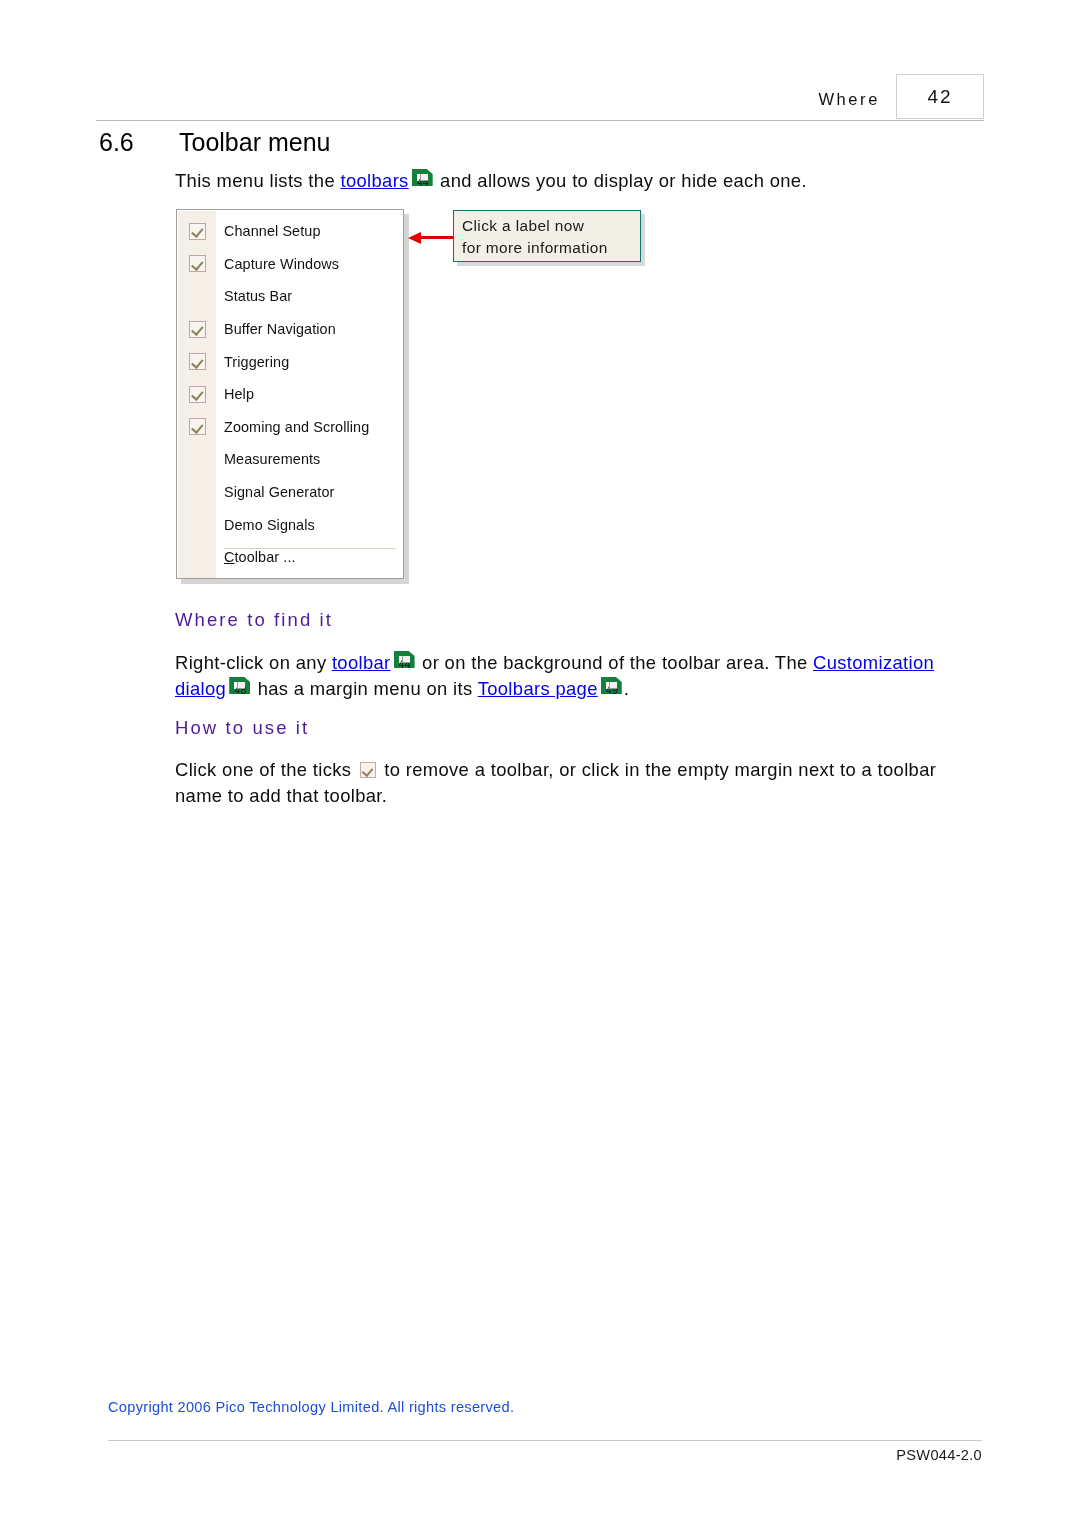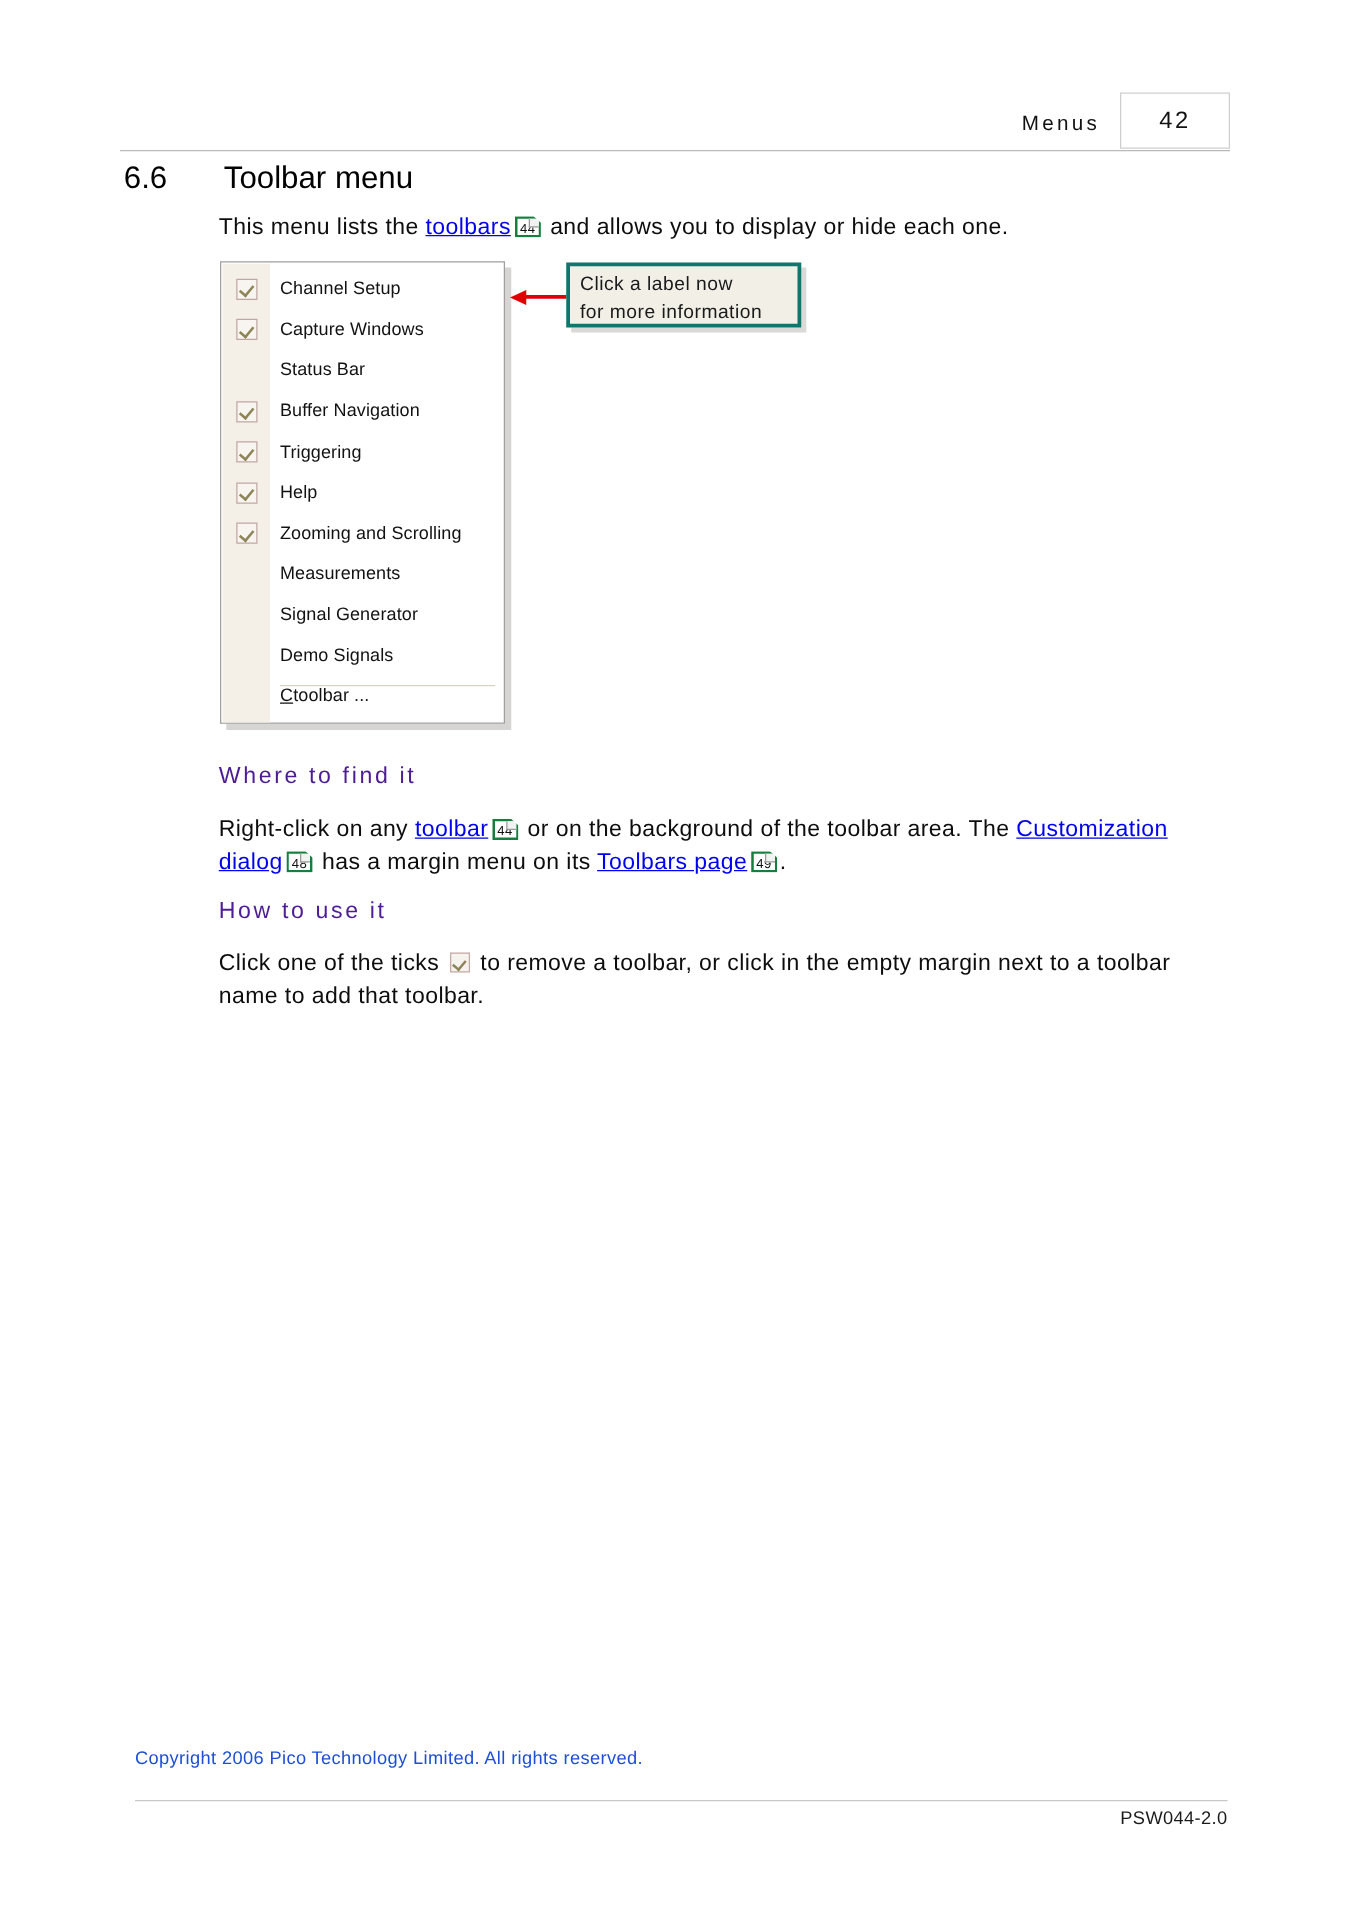--- a/index.html
+++ b/index.html
@@ -111,21 +111,21 @@
     position: relative;
     width: 21px;
     height: 17px;
     vertical-align: 1px;
     margin: 0 2px 0 3px;
     font-size: 10.5px;
     line-height: 17px;
     text-align: center;
     color: #111;
     background: #fff;
-    border: 2px solid #15803d;
+    border: 5px solid #15803d;
     border-top-right-radius: 0;
     box-sizing: border-box;
     -webkit-clip-path: polygon(0 0, 72% 0, 100% 30%, 100% 100%, 0 100%);
     clip-path: polygon(0 0, 72% 0, 100% 30%, 100% 100%, 0 100%);
   }
   .jump::after {
     content: "";
     position: absolute;
     right: 0px;
     top: 0px;
@@ -283,21 +283,21 @@
     background: #c3bebe;
     opacity: .6;
   }
   .callout {
     position: absolute;
     left: 453px;
     top: 210px;
     width: 188px;
     height: 52px;
     background: #f1efe6;
-    border: 3px solid #0f766e;
+    border: 1px solid #0f766e;
     box-sizing: border-box;
     padding: 4px 8px 0 8px;
     font-size: 15.4px;
     line-height: 22px;
     color: #1a1a1a;
     letter-spacing: .4px;
   }
 
   
   .footer-rule {
@@ -327,21 +327,21 @@
     white-space: nowrap;
   }
 </style>
 </head>
 <body>
 
 <div class="page">
 
   <div class="header">
     <div class="header-rule"></div>
-    <div class="header-title">Menus</div>
+    <div class="header-title">Where</div>
     <div class="header-pagebox">42</div>
   </div>
 
   <div class="sec-heading">
     <span class="num">6.6</span><span>Toolbar menu</span>
   </div>
 
   <div class="body-text p-intro">
     <span>This menu lists the </span><a class="xref">toolbars</a><span class="jump">44</span><span> and allows you to display or hide each one.</span>
   </div>

